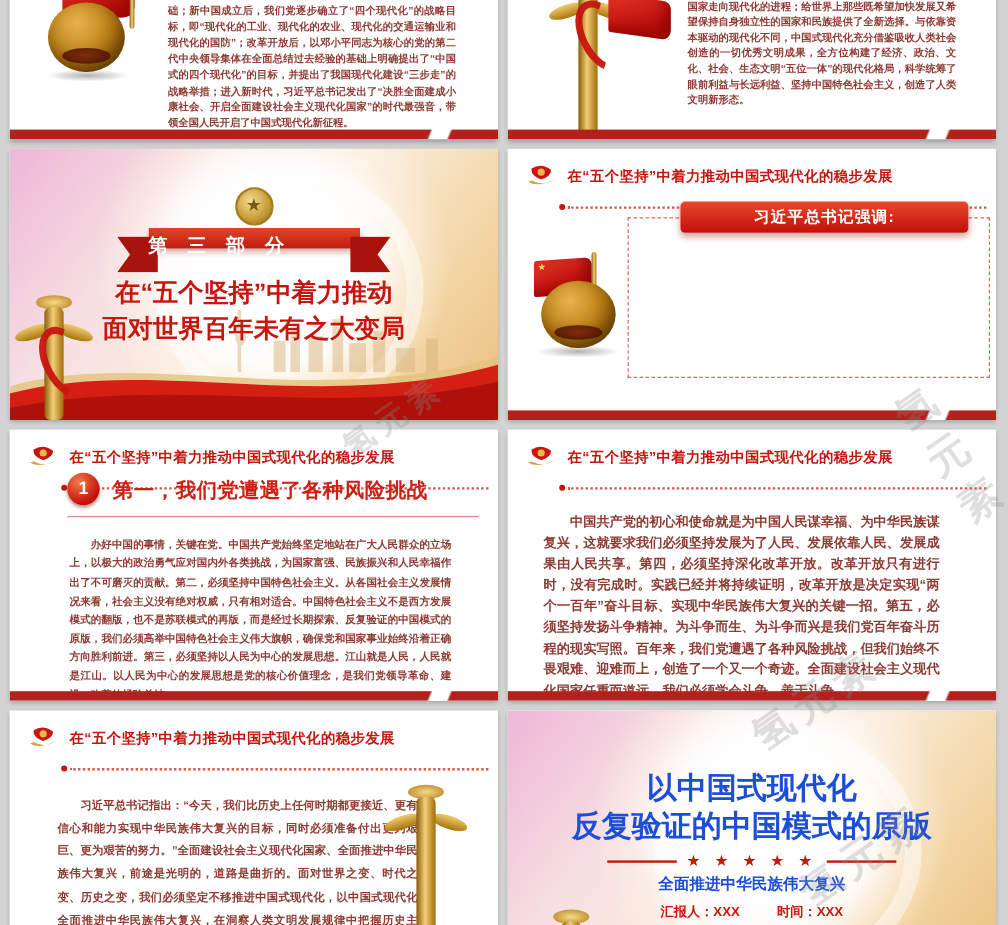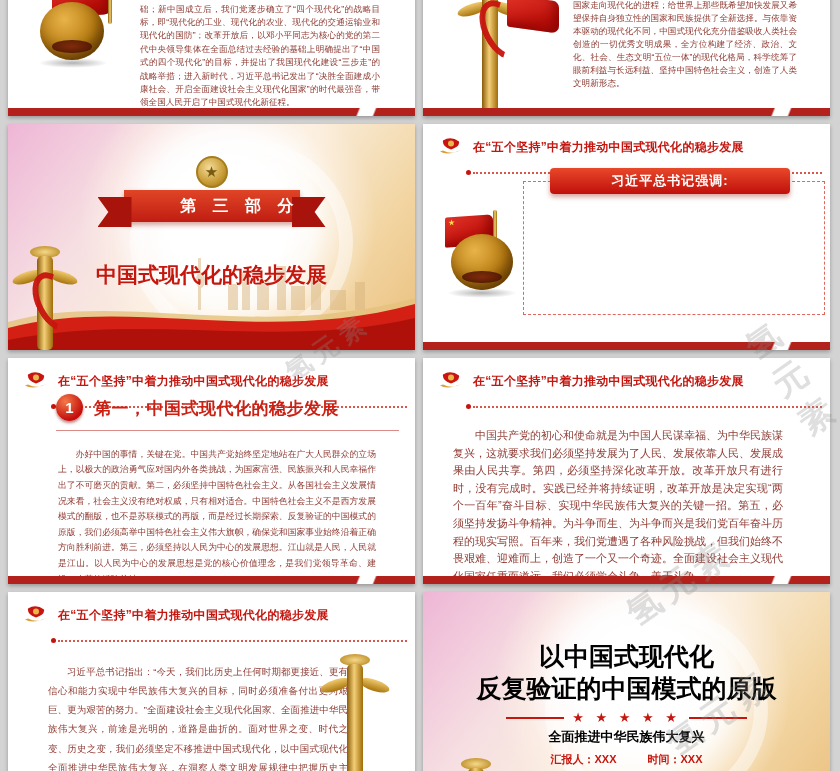--- a/index.html
+++ b/index.html
@@ -17,21 +17,21 @@
   .hdr .ico{position:absolute;left:0;top:1px;width:24px;height:19px;}
   .hdr .ttl{position:absolute;left:34px;top:3px;font-size:12px;font-weight:bold;color:#c4150e;letter-spacing:.3px;white-space:nowrap;}
   .dotline{position:absolute;top:48px;left:50px;right:8px;border-top:2px dotted #d8564a;}
   .dotline::before{content:"";position:absolute;left:-7px;top:-4px;width:5px;height:5px;border-radius:50%;background:#c4150e;}
 
   
   .redbar{position:absolute;left:0;right:0;bottom:0;height:8px;
           background:linear-gradient(112deg,#b2211b 0 85.5%,#ffffff 86% 89.5%,#b2211b 90% 100%);}
 
   
-  .para{position:absolute;color:#8e3b33;font-weight:400;text-align:justify;}
+  .para{position:absolute;color:#8e3b33;font-weight:700;text-align:justify;}
 
   
   .art{position:absolute;}
   .flag{position:absolute;background:linear-gradient(160deg,#e8362a,#b60d08 70%);border-radius:2px 6px 8px 2px;transform:skewY(-4deg);box-shadow:inset -6px -4px 10px rgba(120,0,0,.55);}
   .flag .st{position:absolute;color:#ffd84d;font-size:8px;top:1px;left:3px;}
   .pole{position:absolute;width:4px;background:linear-gradient(90deg,#8a5a08,#f3cf77,#a06c08);border-radius:2px;}
   .globe{position:absolute;border-radius:50%;background:radial-gradient(circle at 38% 30%,#e8b34a,#b97d12 55%,#6e4403 95%);box-shadow:inset -4px -8px 14px rgba(60,30,0,.5);}
   .globe .land{position:absolute;left:18%;bottom:12%;width:64%;height:22%;background:radial-gradient(#7a1d08,#3a0d02);border-radius:50%;opacity:.85;}
   .gshadow{position:absolute;background:radial-gradient(rgba(0,0,0,.30),transparent 70%);border-radius:50%;}
 
@@ -56,44 +56,44 @@
   .warmbg::after{content:"";position:absolute;left:30%;top:6%;width:48%;height:80%;border-radius:50%;
       border:14px solid rgba(255,255,255,.45);}
 
   
   .sky{position:absolute;bottom:40px;left:36%;right:4%;height:60px;opacity:.5;}
   .sky i{position:absolute;bottom:0;background:#d9b57e;}
   .wave1{position:absolute;left:0;right:0;bottom:0;height:62px;}
   .badge{position:absolute;left:50%;transform:translateX(-50%);width:28px;height:28px;border-radius:50%;
       background:radial-gradient(circle at 40% 35%,#f3dc9a,#c89b35 60%,#8f6a14);border:2px solid #a67d1e;
       color:#7a5a10;font-size:15px;text-align:center;line-height:27px;}
-  .ribbon{position:absolute;left:50%;transform:translateX(-50%);width:176px;height:32px;
+  .ribbon{position:absolute;left:50%;transform:translateX(-50%);width:176px;height:17px;
       background:linear-gradient(180deg,#e04526,#c01d12);color:#fff;font-size:16px;font-weight:bold;
-      text-align:right;line-height:32px;letter-spacing:6px;box-shadow:0 3px 5px rgba(150,30,10,.4);}
+      text-align:left;line-height:32px;letter-spacing:6px;box-shadow:0 3px 5px rgba(150,30,10,.4);}
   .ribbon::before,.ribbon::after{content:"";position:absolute;top:7px;width:34px;height:30px;background:#a8140c;z-index:-1;}
   .ribbon::before{left:-26px;clip-path:polygon(0 0,100% 0,100% 100%,0 100%,32% 50%);}
   .ribbon::after{right:-26px;clip-path:polygon(0 0,100% 0,68% 50%,100% 100%,0 100%);}
   .div-title{position:absolute;left:0;right:0;text-align:center;color:#c5170d;font-weight:bold;
       font-size:21px;line-height:30px;text-shadow:0 1px 0 rgba(255,255,255,.7);}
 
   
-  .qbanner{position:absolute;left:127px;top:44px;width:240px;height:26px;border-radius:4px;
+  .qbanner{position:absolute;left:144px;top:44px;width:240px;height:26px;border-radius:4px;
       background:linear-gradient(180deg,#e8482a,#c00f0b);box-shadow:0 3px 5px rgba(150,30,10,.4);
       color:#fff;font-weight:bold;font-size:13px;text-align:center;line-height:26px;letter-spacing:1px;z-index:2;}
   .qbox{position:absolute;left:100px;top:57px;width:300px;height:132px;border:1px dashed #e0675c;z-index:1;}
 
   
   .numcirc{position:absolute;left:48px;top:36px;width:27px;height:27px;border-radius:50%;
       background:radial-gradient(circle at 35% 28%,#f37a48,#c40f0c 70%);color:#fff;font-size:15px;
       font-weight:bold;text-align:center;line-height:27px;box-shadow:0 2px 3px rgba(120,10,5,.5);}
   .numttl{position:absolute;left:86px;top:39px;font-size:17px;font-weight:bold;color:#cb2014;letter-spacing:.5px;}
   .numline{position:absolute;left:48px;right:16px;top:72px;border-top:1px solid #d98c85;}
 
   
-  .cov-t{position:absolute;left:0;right:0;text-align:center;color:#000000;font-weight:bold;}
+  .cov-t{position:absolute;left:0;right:0;text-align:center;color:#1d4ed8;font-weight:bold;}
   .starrow{position:absolute;left:0;right:0;top:118px;display:flex;align-items:center;justify-content:center;gap:8px;color:#c5170d;}
   .starrow .ln{width:58px;border-top:2px solid #c5170d;}
   .starrow .ss{font-size:13px;letter-spacing:4px;}
   .cov-meta{position:absolute;left:0;right:0;top:160px;text-align:center;color:#c5170d;font-weight:bold;font-size:11px;}
   .cov-meta span{margin:0 14px;}
 
   
   .wm{position:absolute;color:rgba(140,140,140,.28);font-size:34px;font-weight:bold;
       transform:rotate(-35deg);letter-spacing:6px;pointer-events:none;z-index:50;}
 </style>
@@ -157,21 +157,22 @@
     <div class="pillar" style="left:22px;top:132px;width:30px;height:94px;z-index:3;">
       <div class="cap"></div>
         <div class="wingL"></div>
         <div class="wingR"></div>
         <div class="colm"></div>
       <div class="rib" style="left:6px;top:14px;"></div>
     </div>
 
     <div class="badge" style="top:32px;">★</div>
     <div class="ribbon" style="top:66px;">第 三 部 分</div>
-    <div class="div-title" style="top:136px;">中国式现代化的稳步发展</div>
+    <div class="div-title" style="top:106px;">在“五个坚持”中着力推动</div>
+    <div class="div-title" style="top:136px;">面对世界百年未有之大变局</div>
   </div>
 
   <div class="slide col-r row2">
     <div class="hdr">
       <svg class="ico" viewBox="0 0 24 18">
         <path d="M1 14 Q9 19 23 12 Q14 18 4 13 Z" fill="#d8a13a"></path>
         <path d="M4 3 Q12 -2 20 4 Q21 9 12 12 Q3 9 4 3 Z" fill="#c8150f"></path>
         <circle cx="12" cy="6" r="3" fill="#e8b84b"></circle>
       </svg>
       <div class="ttl">在“五个坚持”中着力推动中国式现代化的稳步发展</div>
@@ -199,21 +200,21 @@
       <svg class="ico" viewBox="0 0 24 18">
         <path d="M1 14 Q9 19 23 12 Q14 18 4 13 Z" fill="#d8a13a"></path>
         <path d="M4 3 Q12 -2 20 4 Q21 9 12 12 Q3 9 4 3 Z" fill="#c8150f"></path>
         <circle cx="12" cy="6" r="3" fill="#e8b84b"></circle>
       </svg>
       <div class="ttl">在“五个坚持”中着力推动中国式现代化的稳步发展</div>
     </div>
     <div class="dotline"></div>
 
     <div class="numcirc">1</div>
-    <div class="numttl">第一，中国式现代化的稳步发展</div>
+    <div class="numttl">第一，我们党遭遇了各种风险挑战</div>
     <div class="numline"></div>
 
     <p class="para" style="left:50px;top:80px;width:318px;font-size:8.8px;line-height:15.6px;text-indent:2em;">办好中国的事情，关键在党。中国共产党始终坚定地站在广大人民群众的立场上，以极大的政治勇气应对国内外各类挑战，为国家富强、民族振兴和人民幸福作出了不可磨灭的贡献。第二，必须坚持中国特色社会主义。从各国社会主义发展情况来看，社会主义没有绝对权威，只有相对适合。中国特色社会主义不是西方发展模式的翻版，也不是苏联模式的再版，而是经过长期探索、反复验证的中国模式的原版，我们必须高举中国特色社会主义伟大旗帜，确保党和国家事业始终沿着正确方向胜利前进。第三，必须坚持以人民为中心的发展思想。江山就是人民，人民就是江山。以人民为中心的发展思想是党的核心价值理念，是我们党领导革命、建设、改革的经验总结。</p>
     <div class="redbar"></div>
   </div>
 
   <div class="slide col-r row3">
     <div class="hdr">
       <svg class="ico" viewBox="0 0 24 18">
         <path d="M1 14 Q9 19 23 12 Q14 18 4 13 Z" fill="#d8a13a"></path>

